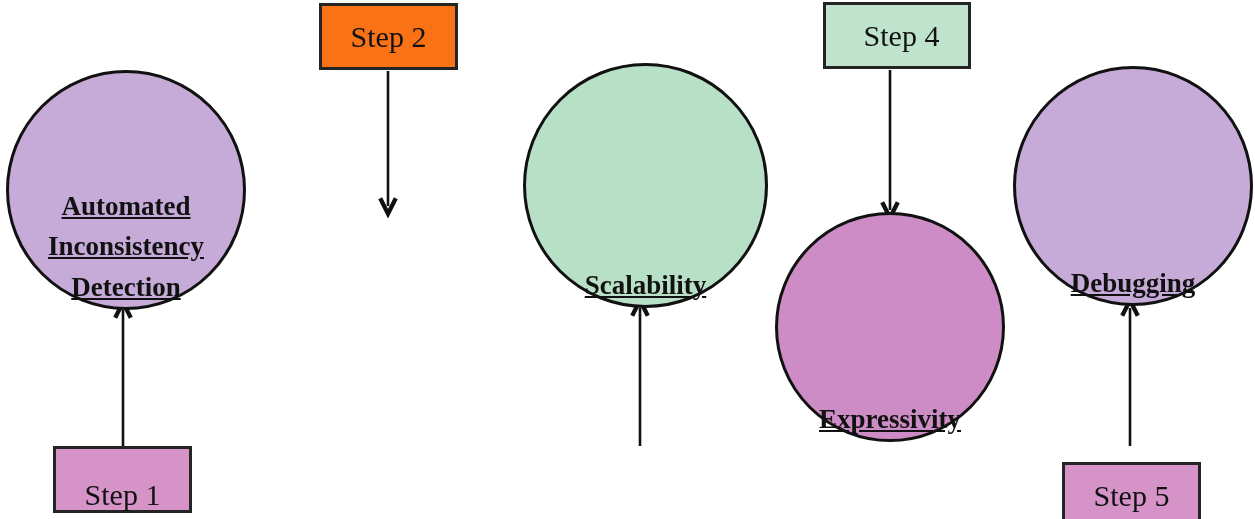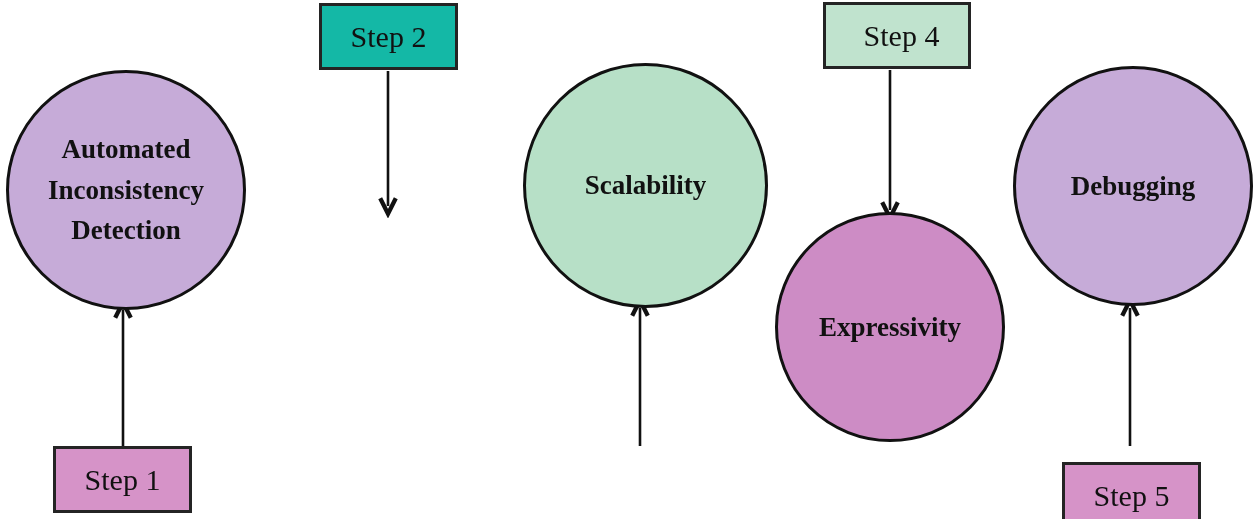--- a/index.html
+++ b/index.html
@@ -22,24 +22,25 @@
     top: 0;
     width: 1255px;
     height: 519px;
     pointer-events: none;
   }
   .circle {
     position: absolute;
     border: 3px solid #111111;
     border-radius: 50%;
     display: flex;
-    align-items: center;
+    align-items: flex-end;
     justify-content: center;
     text-align: center;
     box-sizing: content-box;
+    text-decoration: underline;
   }
   .circle .circle-label {
     display: block;
     width: 82%;
     font-weight: bold;
     font-size: 27px;
     line-height: 1.5;
   }
   .step-box {
     position: absolute;
@@ -97,25 +98,25 @@
   </div>
 
   <div class="circle c4" style="background-color: rgb(205, 140, 197);">
     <span class="circle-label">Expressivity</span>
   </div>
 
   <div class="circle c5" style="background-color: rgb(198, 171, 216);">
     <span class="circle-label">Debugging</span>
   </div>
 
-  <div class="step-box s1" style="background-color: rgb(214, 147, 200);">
+  <div class="step-box s1" style="background-color: rgb(214, 147, 200); align-items: flex-end;">
     <span class="step-label">Step 1</span>
   </div>
 
-  <div class="step-box s2" style="background-color: #14b8a6; align-items: center;">
+  <div class="step-box s2" style="background-color: #f97316; align-items: center;">
     <span class="step-label">Step 2</span>
   </div>
 
 
   <div class="step-box s4" style="background-color: rgb(192, 227, 206);">
     <span class="step-label">Step 4</span>
   </div>
 
   <div class="step-box s5" style="background-color: rgb(214, 147, 200);">
     <span class="step-label">Step 5</span>

